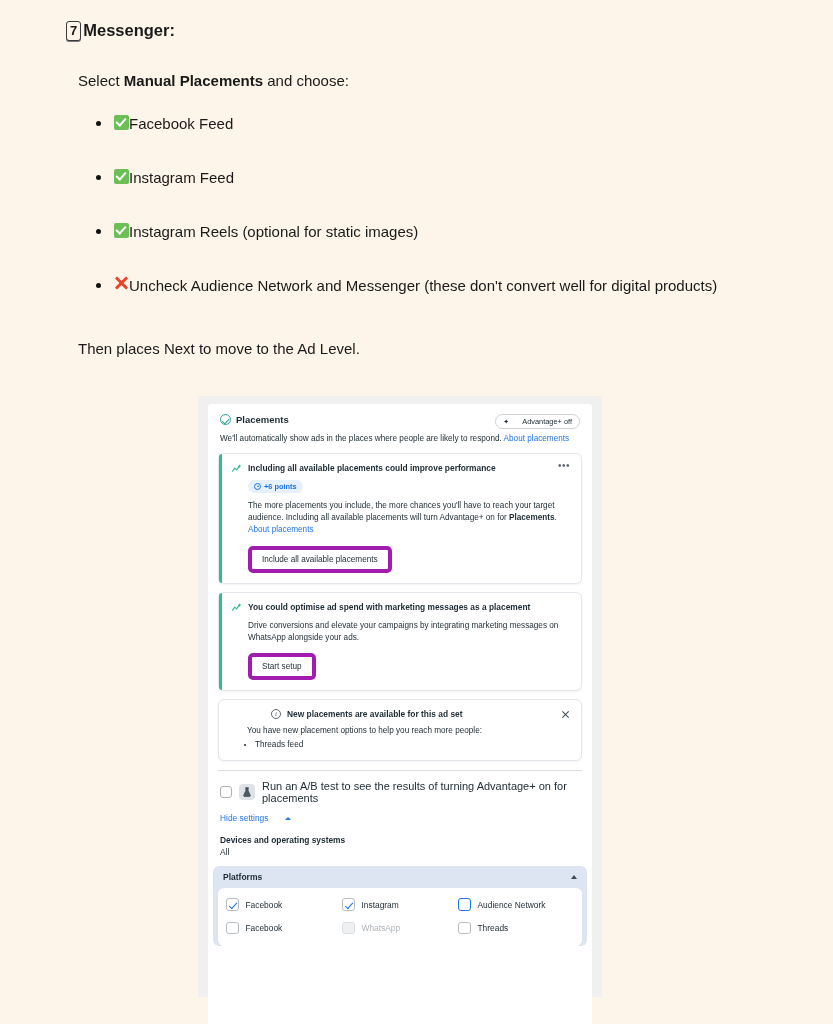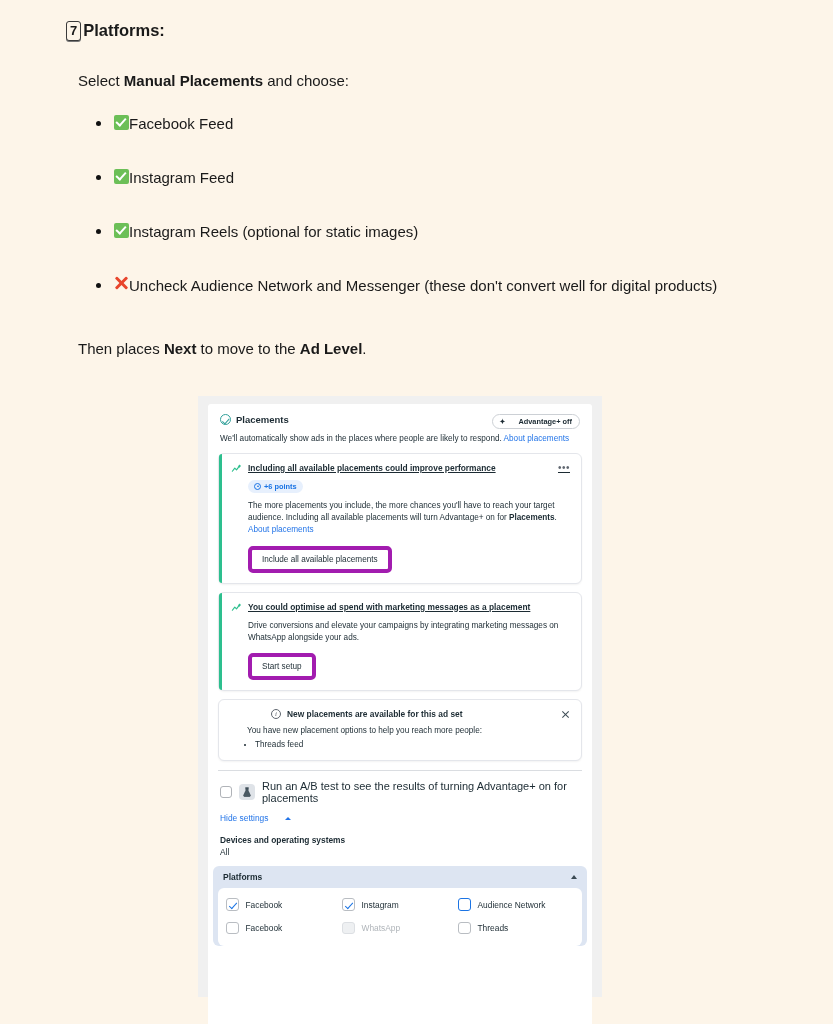--- a/index.html
+++ b/index.html
@@ -50,21 +50,21 @@
     transform:rotate(42deg);
   }
   .mark.cross::before,.mark.cross::after{
     content:"";position:absolute;left:6px;top:0;
     width:3px;height:16px;background:#e8452c;border-radius:1px;
   }
   .mark.cross::before{transform:rotate(45deg);}
   .mark.cross::after{transform:rotate(-45deg);}
 
   p.then{font-size:15px;margin:42px 0 0 0;line-height:1.4;}
-  p.then b{font-weight:bold;}
+  p.then b{font-weight:normal;}
 
   
   .shot-wrap{
     position:absolute;left:198px;top:396px;width:404px;height:601px;
     background:#f0f0f0;
   }
   .shot{
     position:absolute;left:10px;top:8px;width:384px;height:712px;
     background:#ffffff;border-radius:3px;overflow:hidden;
     font-size:8.3px;color:#1c2b33;
@@ -78,39 +78,39 @@
   .circ-check{
     width:11px;height:11px;border:1.3px solid #31a09a;border-radius:50%;
     position:relative;flex:none;
   }
   .circ-check::after{
     content:"";position:absolute;left:2.6px;top:1.6px;width:3px;height:5.5px;
     border:solid #31a09a;border-width:0 1.2px 1.2px 0;transform:rotate(42deg);
   }
   .adv-pill{
     border:1px solid #ccd0d5;border-radius:11px;padding:2px 7px;
-    font-size:7.4px;font-weight:bold;color:#1c2b33;white-space:nowrap;
+    font-size:7.4px;font-weight:normal;color:#1c2b33;white-space:nowrap;
     display:flex;align-items:center;gap:13px;background:#fff;
   }
   .spark{font-size:7px;line-height:1;}
   .sec-desc{padding:4px 12px 0 12px;font-size:8.2px;line-height:1.45;color:#1c2b33;}
   .lnk{color:#2274e8;cursor:pointer;}
 
   .cards{padding:8px 10px 0 10px;}
 
   .rec-card{
     position:relative;background:#fff;border:1px solid #e4e6eb;border-radius:6px;
     margin-bottom:8px;padding:9px 11px 10px 12px;
     box-shadow:0 1px 2px rgba(0,0,0,.05);
   }
   .rec-card .leftbar{
     position:absolute;left:0;top:0;bottom:0;width:3px;
     background:#2dbf8e;border-radius:6px 0 0 6px;
   }
-  .rec-top{display:flex;align-items:center;gap:6px;text-decoration:underline;}
+  .rec-top{display:flex;align-items:flex-start;gap:6px;}
   .trend{flex:none;width:11px;height:11px;margin-top:0px;}
   .rec-title{font-size:8.4px;font-weight:bold;flex:1;line-height:1.3;color:#1c2b33;}
   .dots{color:#606770;font-size:10px;line-height:.6;letter-spacing:.5px;flex:none;}
   .pts{
     display:inline-flex;align-items:center;gap:3px;
     background:#e7f0fd;color:#1b74e4;border-radius:9px;
     padding:2px 6px;font-size:7.4px;font-weight:bold;margin:6px 0 0 17px;
   }
   .pts .ic{
     width:7px;height:7px;border:1px solid #1b74e4;border-radius:50%;
@@ -208,21 +208,21 @@
 </style>
 </head>
 <body>
 
 <div class="page">
 
   <div class="article">
 
     <h1 class="step-heading">
       <span class="keycap">7</span>
-      <span>Platforms:</span>
+      <span>Messenger:</span>
     </h1>
 
     <p class="lead">
       <span>Select </span><b>Manual Placements</b><span> and choose:</span>
     </p>
 
     <ul class="bullets">
       <li>
         <span class="mark check"></span>
         <span>Facebook Feed</span>

